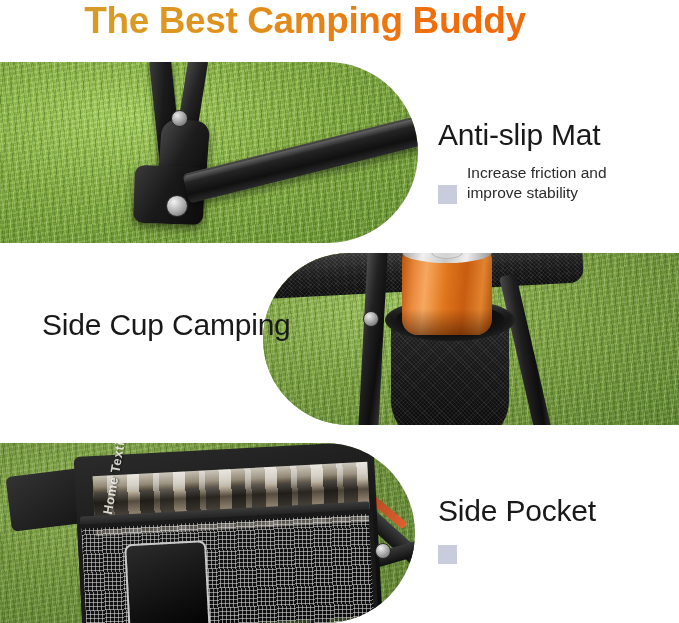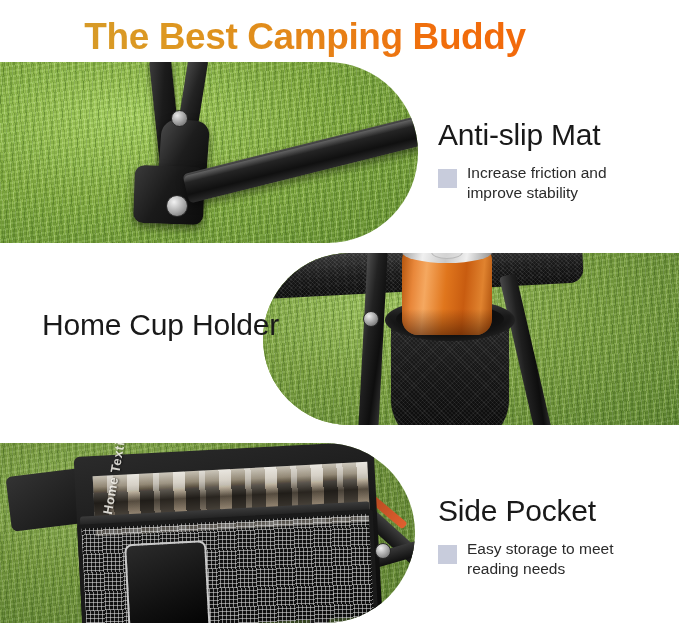--- a/index.html
+++ b/index.html
@@ -15,21 +15,21 @@
     font-family: "Liberation Sans", sans-serif;
     -webkit-font-smoothing: antialiased;
   }
 
   
   .title-bar {
     position: absolute;
     left: 0; top: 0;
     width: 610px; height: 58px;
     display: flex;
-    align-items: flex-end;
+    align-items: flex-start;
     justify-content: center;
   }
   .title-text {
     font-size: 37px;
     font-weight: 700;
     letter-spacing: -0.4px;
     white-space: nowrap;
     background-image: linear-gradient(90deg,
         #D79A27 0%,
         #DD9822 18%,
@@ -394,21 +394,21 @@
   .feature-title {
     font-size: 30px;
     font-weight: 400;
     color: #191919;
     letter-spacing: -0.2px;
     margin: 0 0 11px 0;
     white-space: nowrap;
   }
   .feature-row {
     display: flex;
-    align-items: flex-start;
+    align-items: flex-end;
     gap: 10px;
   }
   .bullet-square {
     flex: 0 0 auto;
     width: 19px;
     height: 19px;
     background: #c8ccdc;
     margin-top: 6px;
   }
   .feature-desc {
@@ -462,21 +462,21 @@
   <div class="holder-rim-inner"></div>
   <div class="can">
     <div class="can-shade"></div>
   </div>
   <div class="can-top"></div>
   <div class="can-tab"></div>
   <div class="post-screw"></div>
 </div>
 
 <div class="feature feature-2">
-  <div class="feature-title">Home Cup Holder</div>
+  <div class="feature-title">Side Cup Camping</div>
 </div>
 
 <div class="panel panel-3">
   <div class="grass dark"></div>
   <div class="cross-bar-c"></div>
   <div class="cross-bar-a"></div>
   <div class="cross-bar-b"></div>
   <div class="red-strap"></div>
   <div class="armrest"></div>
   <div class="pocket-back"></div>
@@ -486,16 +486,14 @@
   <div class="pocket-mesh">
     <div class="phone"></div>
   </div>
   <div class="bar-screw"></div>
 </div>
 
 <div class="feature feature-3">
   <div class="feature-title">Side Pocket</div>
   <div class="feature-row">
     <div class="bullet-square"></div>
-    <div class="feature-desc">Easy storage to meet
-reading needs</div>
   </div>
 </div>
 
 </body></html>

